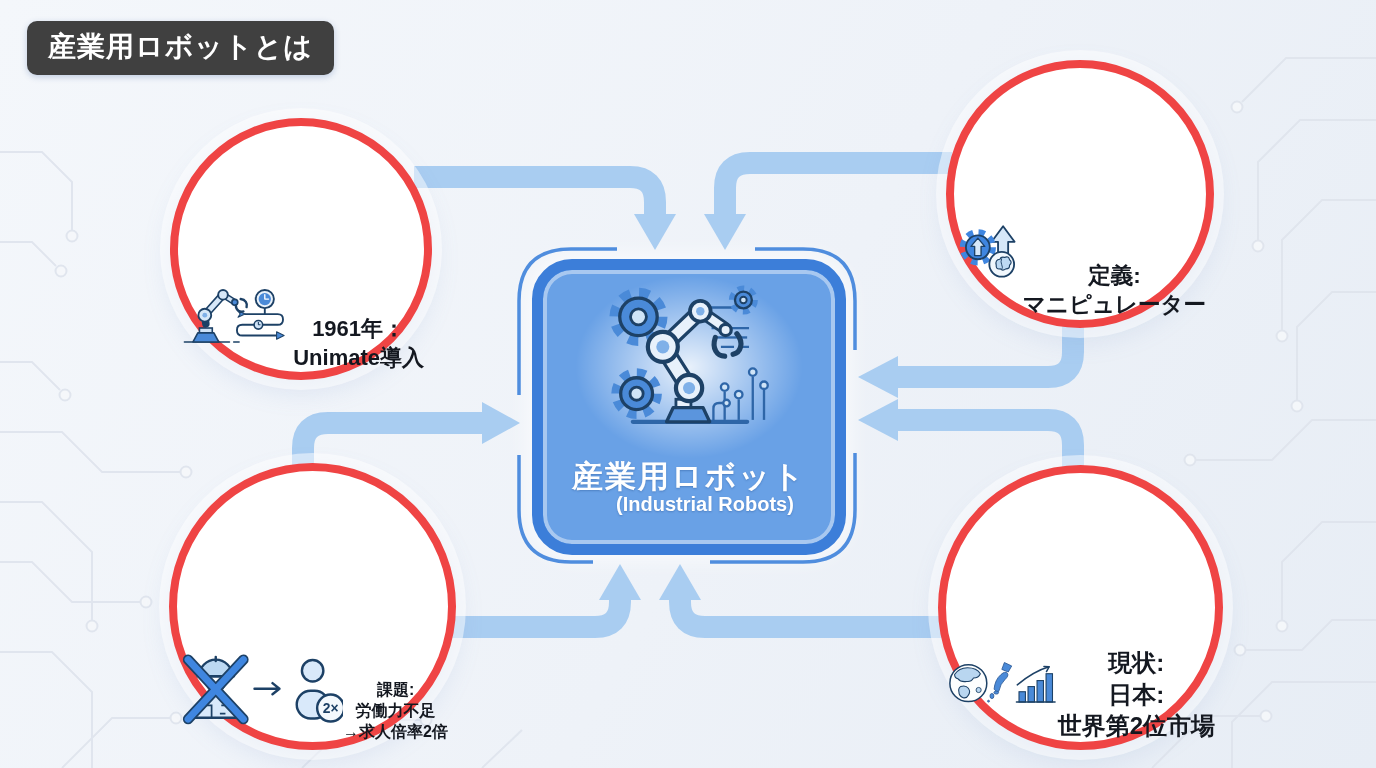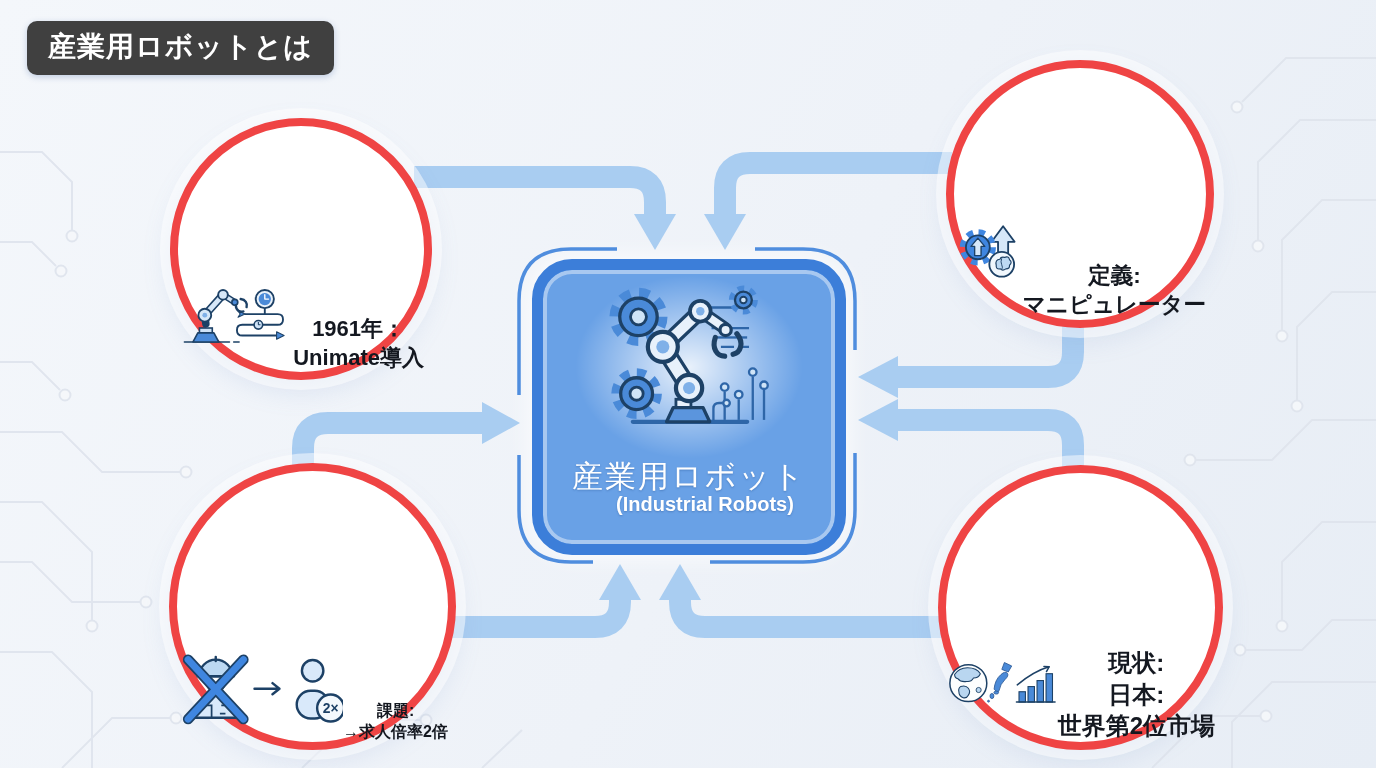--- a/index.html
+++ b/index.html
@@ -31,21 +31,21 @@
     box-sizing:border-box;background:#69a1e6;border:11px solid #3c7ed9;border-radius:40px;
     box-shadow:inset 0 0 0 4px rgba(255,255,255,.42), 0 0 26px rgba(255,255,255,.9);
   }
   .center-glow{
     position:absolute;left:28px;top:2px;width:236px;height:190px;
     background:radial-gradient(ellipse at center,rgba(255,255,255,.85) 0%,rgba(255,255,255,0) 68%);
   }
   .center-icon{position:absolute;left:58px;top:8px;}
   .center-title{
     position:absolute;left:0;width:292px;top:186px;text-align:center;
-    color:#fff;font-weight:normal;font-size:31px;letter-spacing:2px;
+    color:#fff;font-weight:bold;font-size:31px;letter-spacing:2px;
     text-shadow:0 1px 2px rgba(30,70,130,.35);
   }
   .center-sub{
     position:absolute;left:0;width:324px;top:223px;text-align:center;
     color:#fff;font-weight:bold;font-size:20px;
     text-shadow:0 1px 2px rgba(30,70,130,.35);
   }
   
   .node{
     position:absolute;z-index:3;box-sizing:border-box;border-radius:50%;
@@ -280,20 +280,21 @@
 
       <path d="M112 56 H148 M148 56 l-10 -8 M148 56 l-10 8" fill="none" stroke="#1d4166" stroke-width="3.5" stroke-linecap="round" stroke-linejoin="round"></path>
 
       <circle cx="196" cy="30" r="15.5" fill="#d9e9fa" stroke="#1d4166" stroke-width="3.5"></circle>
       <rect x="173" y="59" width="46" height="40" rx="20" fill="#d9e9fa" stroke="#1d4166" stroke-width="3.5"></rect>
       <circle cx="222" cy="84" r="19.5" fill="#f4f9fd" stroke="#1d4166" stroke-width="3.5"></circle>
       <text x="222" y="91" text-anchor="middle" font-size="20" font-weight="bold" fill="#1d4166">2×</text>
     </svg>
     <div class="node-text">
       <div>課題:</div>
+      <div>労働力不足</div>
       <div>→求人倍率2倍</div>
     </div>
   </div>
 
   <div class="node" id="node-status">
     <svg width="248" height="116" viewBox="0 0 260 120" aria-hidden="true">
 
       <circle cx="52" cy="58" r="43" fill="#fdfefe" stroke="#1d4166" stroke-width="3.5"></circle>
       <path d="M20 38 q10 -16 30 -16 q22 0 30 14 q-4 10 -16 10 q-6 10 -16 8 q-14 2 -20 -6 q-8 -2 -8 -10 z" fill="#b9d6f0" stroke="#1d4166" stroke-width="2.5" stroke-linejoin="round"></path>
       <path d="M34 66 q12 -4 18 4 q6 8 0 16 q-4 8 -12 6 q-10 -4 -10 -14 q-2 -8 4 -12 z" fill="#b9d6f0" stroke="#1d4166" stroke-width="2.5" stroke-linejoin="round"></path>

